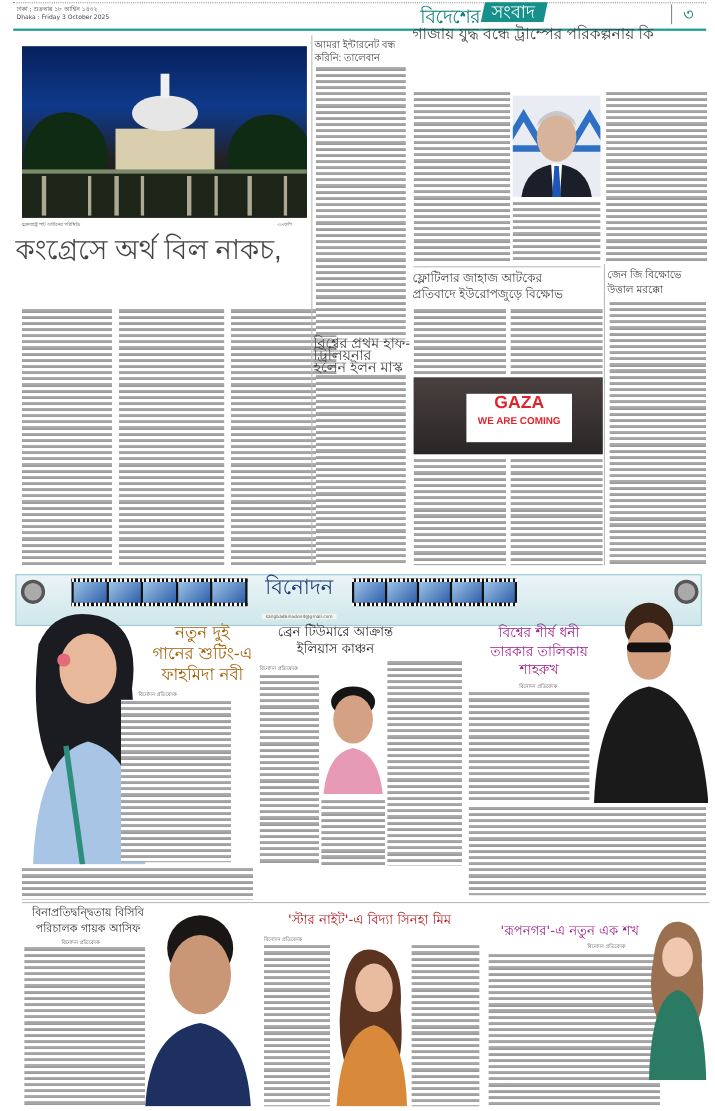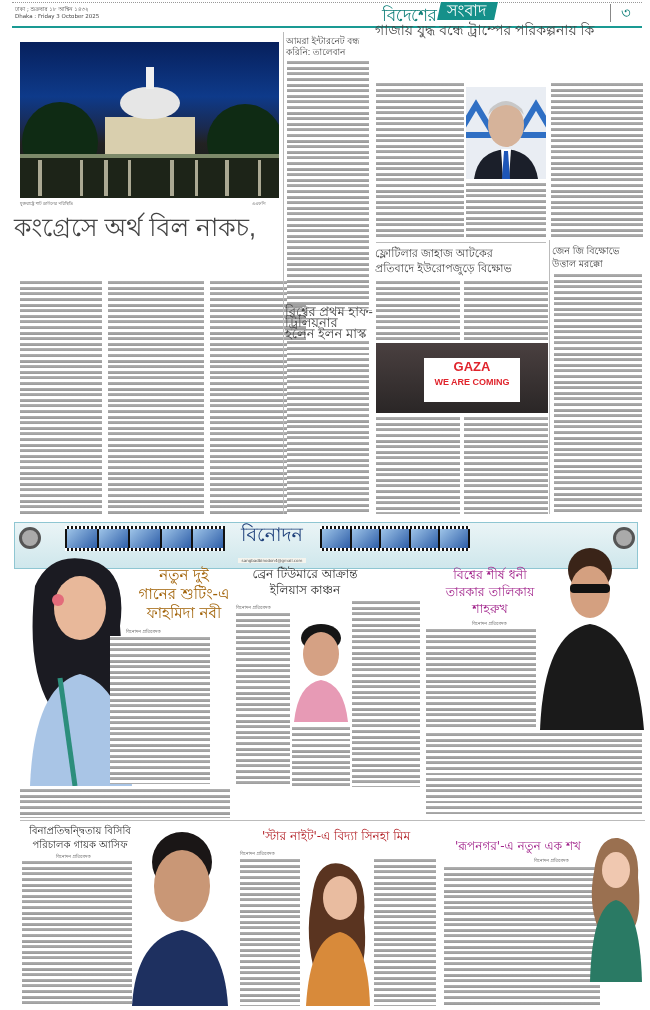--- a/index.html
+++ b/index.html
@@ -135,21 +135,21 @@
   <div>প্রতিবাদে ইউরোপজুড়ে বিক্ষোভ</div>
 </div>
 <div class="col" style="left:376px;top:280px;width:84px;height:60px">
     <div class="filler"></div>
   </div>
 <div class="col" style="left:464px;top:280px;width:84px;height:60px">
     <div class="filler"></div>
   </div>
 <div class="photo" style="left:376px;top:343px;width:172px;height:70px;background:linear-gradient(#4a4040,#2a2626)">
   <div class="abs" style="left:48px;top:15px;width:96px;height:44px;background:#fff;text-align:center;font-family:'Liberation Sans',sans-serif;font-weight:bold;color:#e0242c">
-    <div style="font-size:13px;line-height:18px">GAZA</div>
+    <div style="font-size:16px;line-height:18px">GAZA</div>
     <div style="font-size:9px;line-height:13px">WE ARE COMING</div>
   </div>
 </div>
 <div class="col" style="left:376px;top:416px;width:84px;height:98px">
     <div class="filler"></div>
   </div>
 <div class="col" style="left:464px;top:416px;width:84px;height:98px">
     <div class="filler"></div>
   </div>
 

